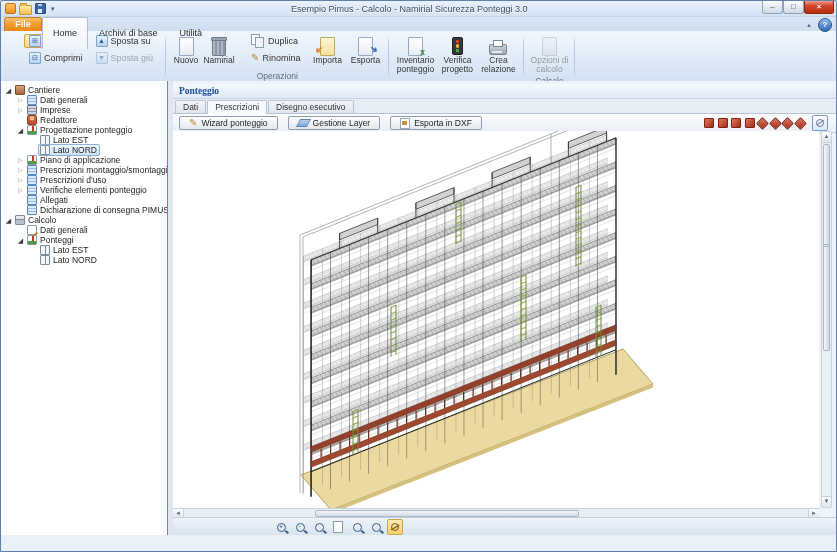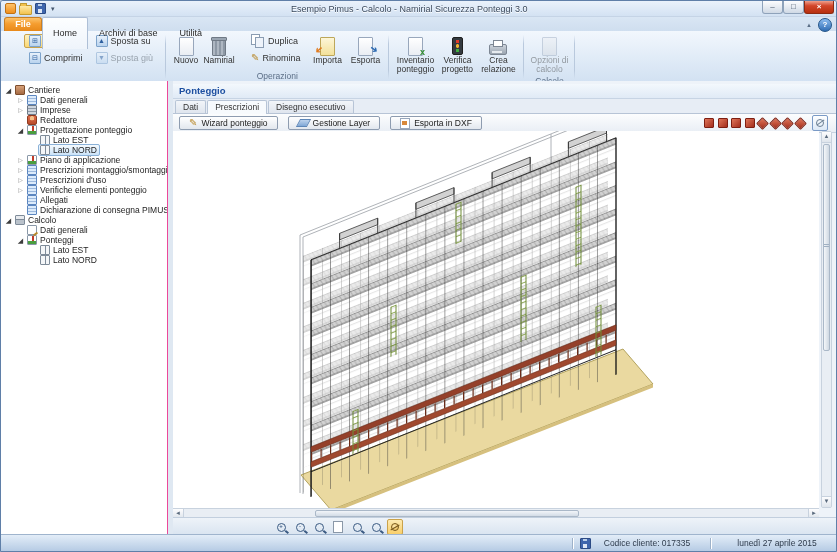--- a/index.html
+++ b/index.html
@@ -96,21 +96,21 @@
   .ti-chart{background:linear-gradient(0deg,#4a9e3f 0 3px,rgba(0,0,0,0) 3px),linear-gradient(90deg,#fff 0 50%,#c23b2a 50% 70%,#fff 70%);border:1px solid #8a98a8;}
   .ti-frame{background:linear-gradient(90deg,rgba(0,0,0,0) 0 4px,#7e8b99 4px 5px,rgba(0,0,0,0) 5px),#f4f6f8;border:1px solid #7e8b99;}
   .ti-cab{background:linear-gradient(0deg,#b9c1ca 0 4px,#7e8b99 4px 5px,#e7eaee 5px);border:1px solid #7e8b99;}
   .ti-sheet{background:#fff;border:1px solid #8a98a8;position:relative;}
   .ti-sheet::after{content:"";position:absolute;right:-2px;bottom:-1px;width:5px;height:2px;background:#b98a2e;transform:rotate(-40deg);}
   .tlabel{color:#1d1d1d;}
 
   
   .content{position:absolute;left:172px;top:80px;right:0;bottom:16px;background:#eef3f9;}
   .phead{height:14px;margin-top:3px;background:linear-gradient(#f3f8fd,#e0eaf6);border-bottom:1px solid #c7d4e4;
-    color:#1d4fa0;font-weight:bold;font-size:9.5px;line-height:14px;padding-left:6px;}
+    color:#1d4fa0;font-weight:bold;font-size:9.5px;line-height:14px;padding-left:6px;font-family:Liberation Serif, serif;}
   .ptabs{height:14px;display:flex;align-items:flex-end;background:#e7edf5;padding-left:2px;border-bottom:1px solid #b7c4d6;}
   .ptab{height:12px;line-height:12px;padding:0 7px;font-size:8.5px;color:#333;border:1px solid #b7c4d6;border-bottom:none;
     background:linear-gradient(#f2f5f9,#dfe5ee);border-radius:2px 2px 0 0;margin-right:1px;}
   .ptab.active{background:#f7fafd;height:13px;margin-bottom:-1px;}
   .ptools{height:18px;display:flex;align-items:center;gap:10px;padding:0 6px;background:linear-gradient(#fcfdfe,#e9eef5);border-bottom:1px solid #c6d2e0;}
   .tbtn{display:flex;align-items:center;gap:4px;height:14px;padding:0 9px;font-size:8.5px;color:#222;
     border:1px solid #8e9cb0;border-radius:2px;background:linear-gradient(#ffffff,#e2e7ee);}
   .layerico{width:9px;height:6px;background:linear-gradient(#bcd2ec,#7fa7d6);border:1px solid #5d86b7;transform:skewX(-28deg);}
   .dxfico{width:8px;height:9px;background:#fff;border:1px solid #98a7bc;position:relative;}
   .dxfico::after{content:"";position:absolute;left:1px;top:2px;width:5px;height:4px;background:#d8883a;}
@@ -551,22 +551,14 @@
         <span class="zico">
             <span class="mag"></span>
           </span>
         <span class="zico hl">
             <span class="zorbit"></span>
           </span>
       </div>
     </div>
   </div>
 
-  <div class="statusbar">
-    <div class="sb-spacer"></div>
-    <div class="sb-sep"></div>
-    <span class="floppy"></span>
-    <div class="sb-client">Codice cliente: 017335</div>
-    <div class="sb-sep"></div>
-    <div class="sb-date">lunedì 27 aprile 2015</div>
-  </div>
 
 </div>
 
 </body></html>

